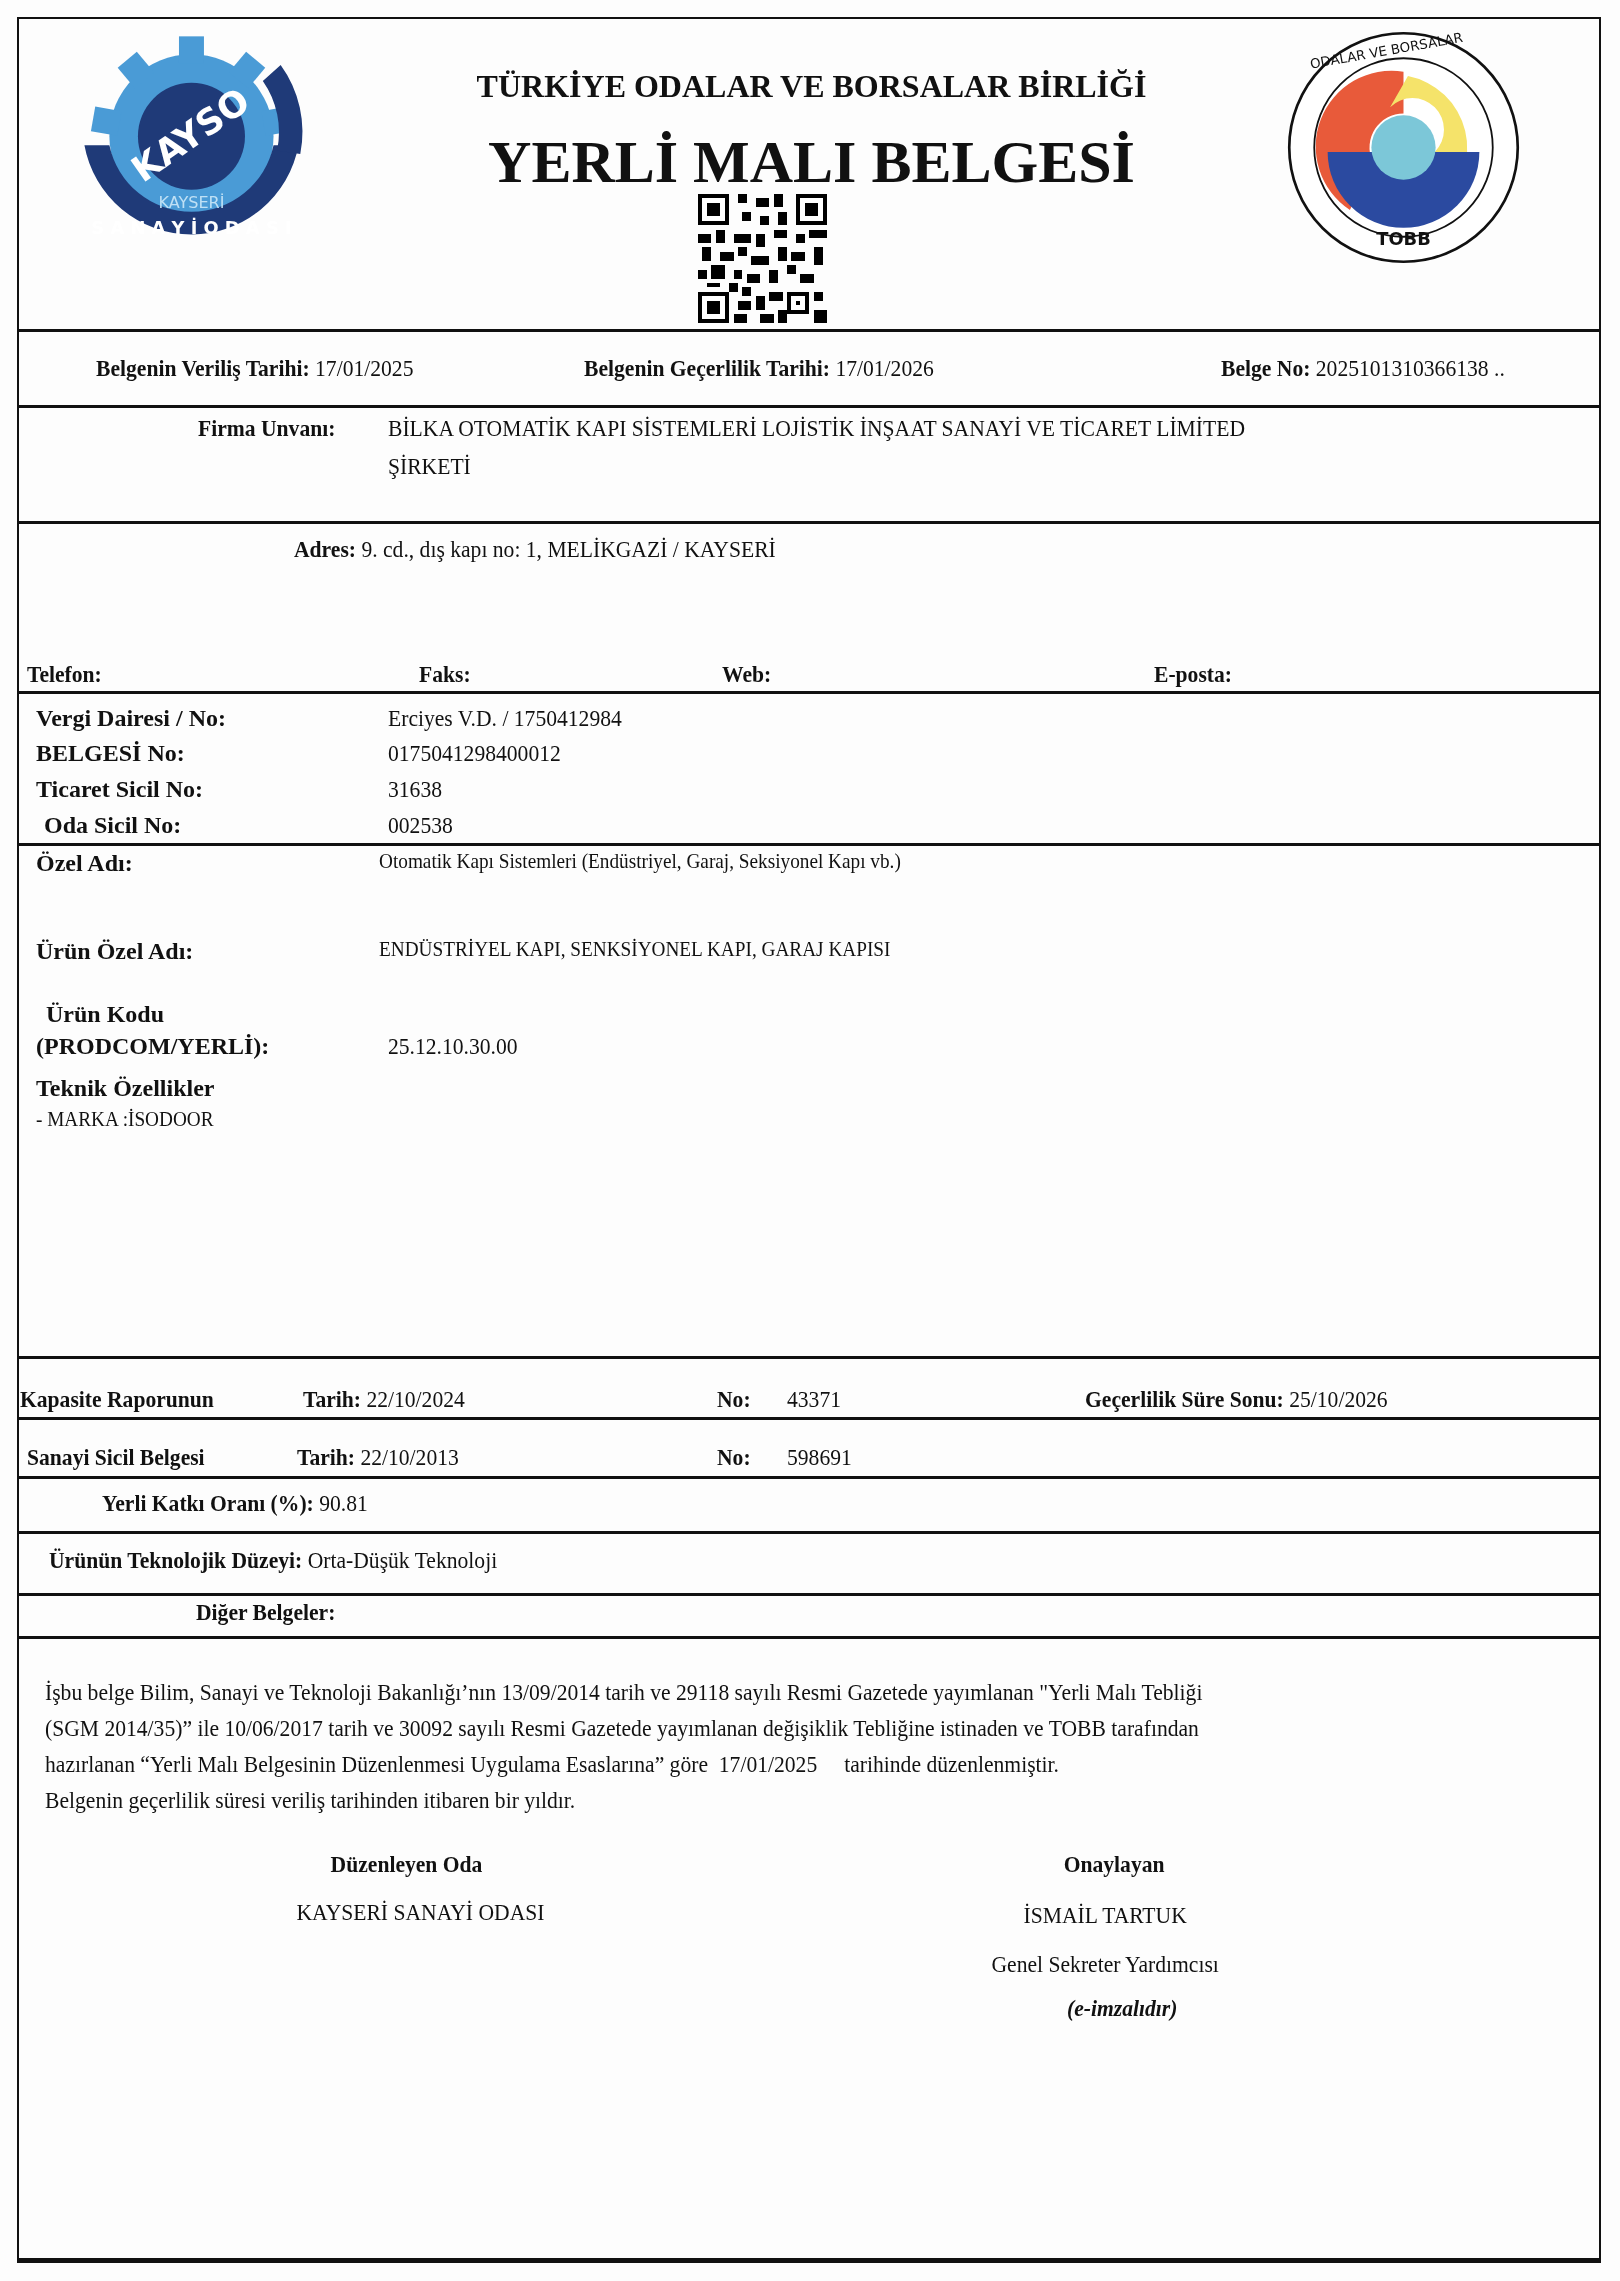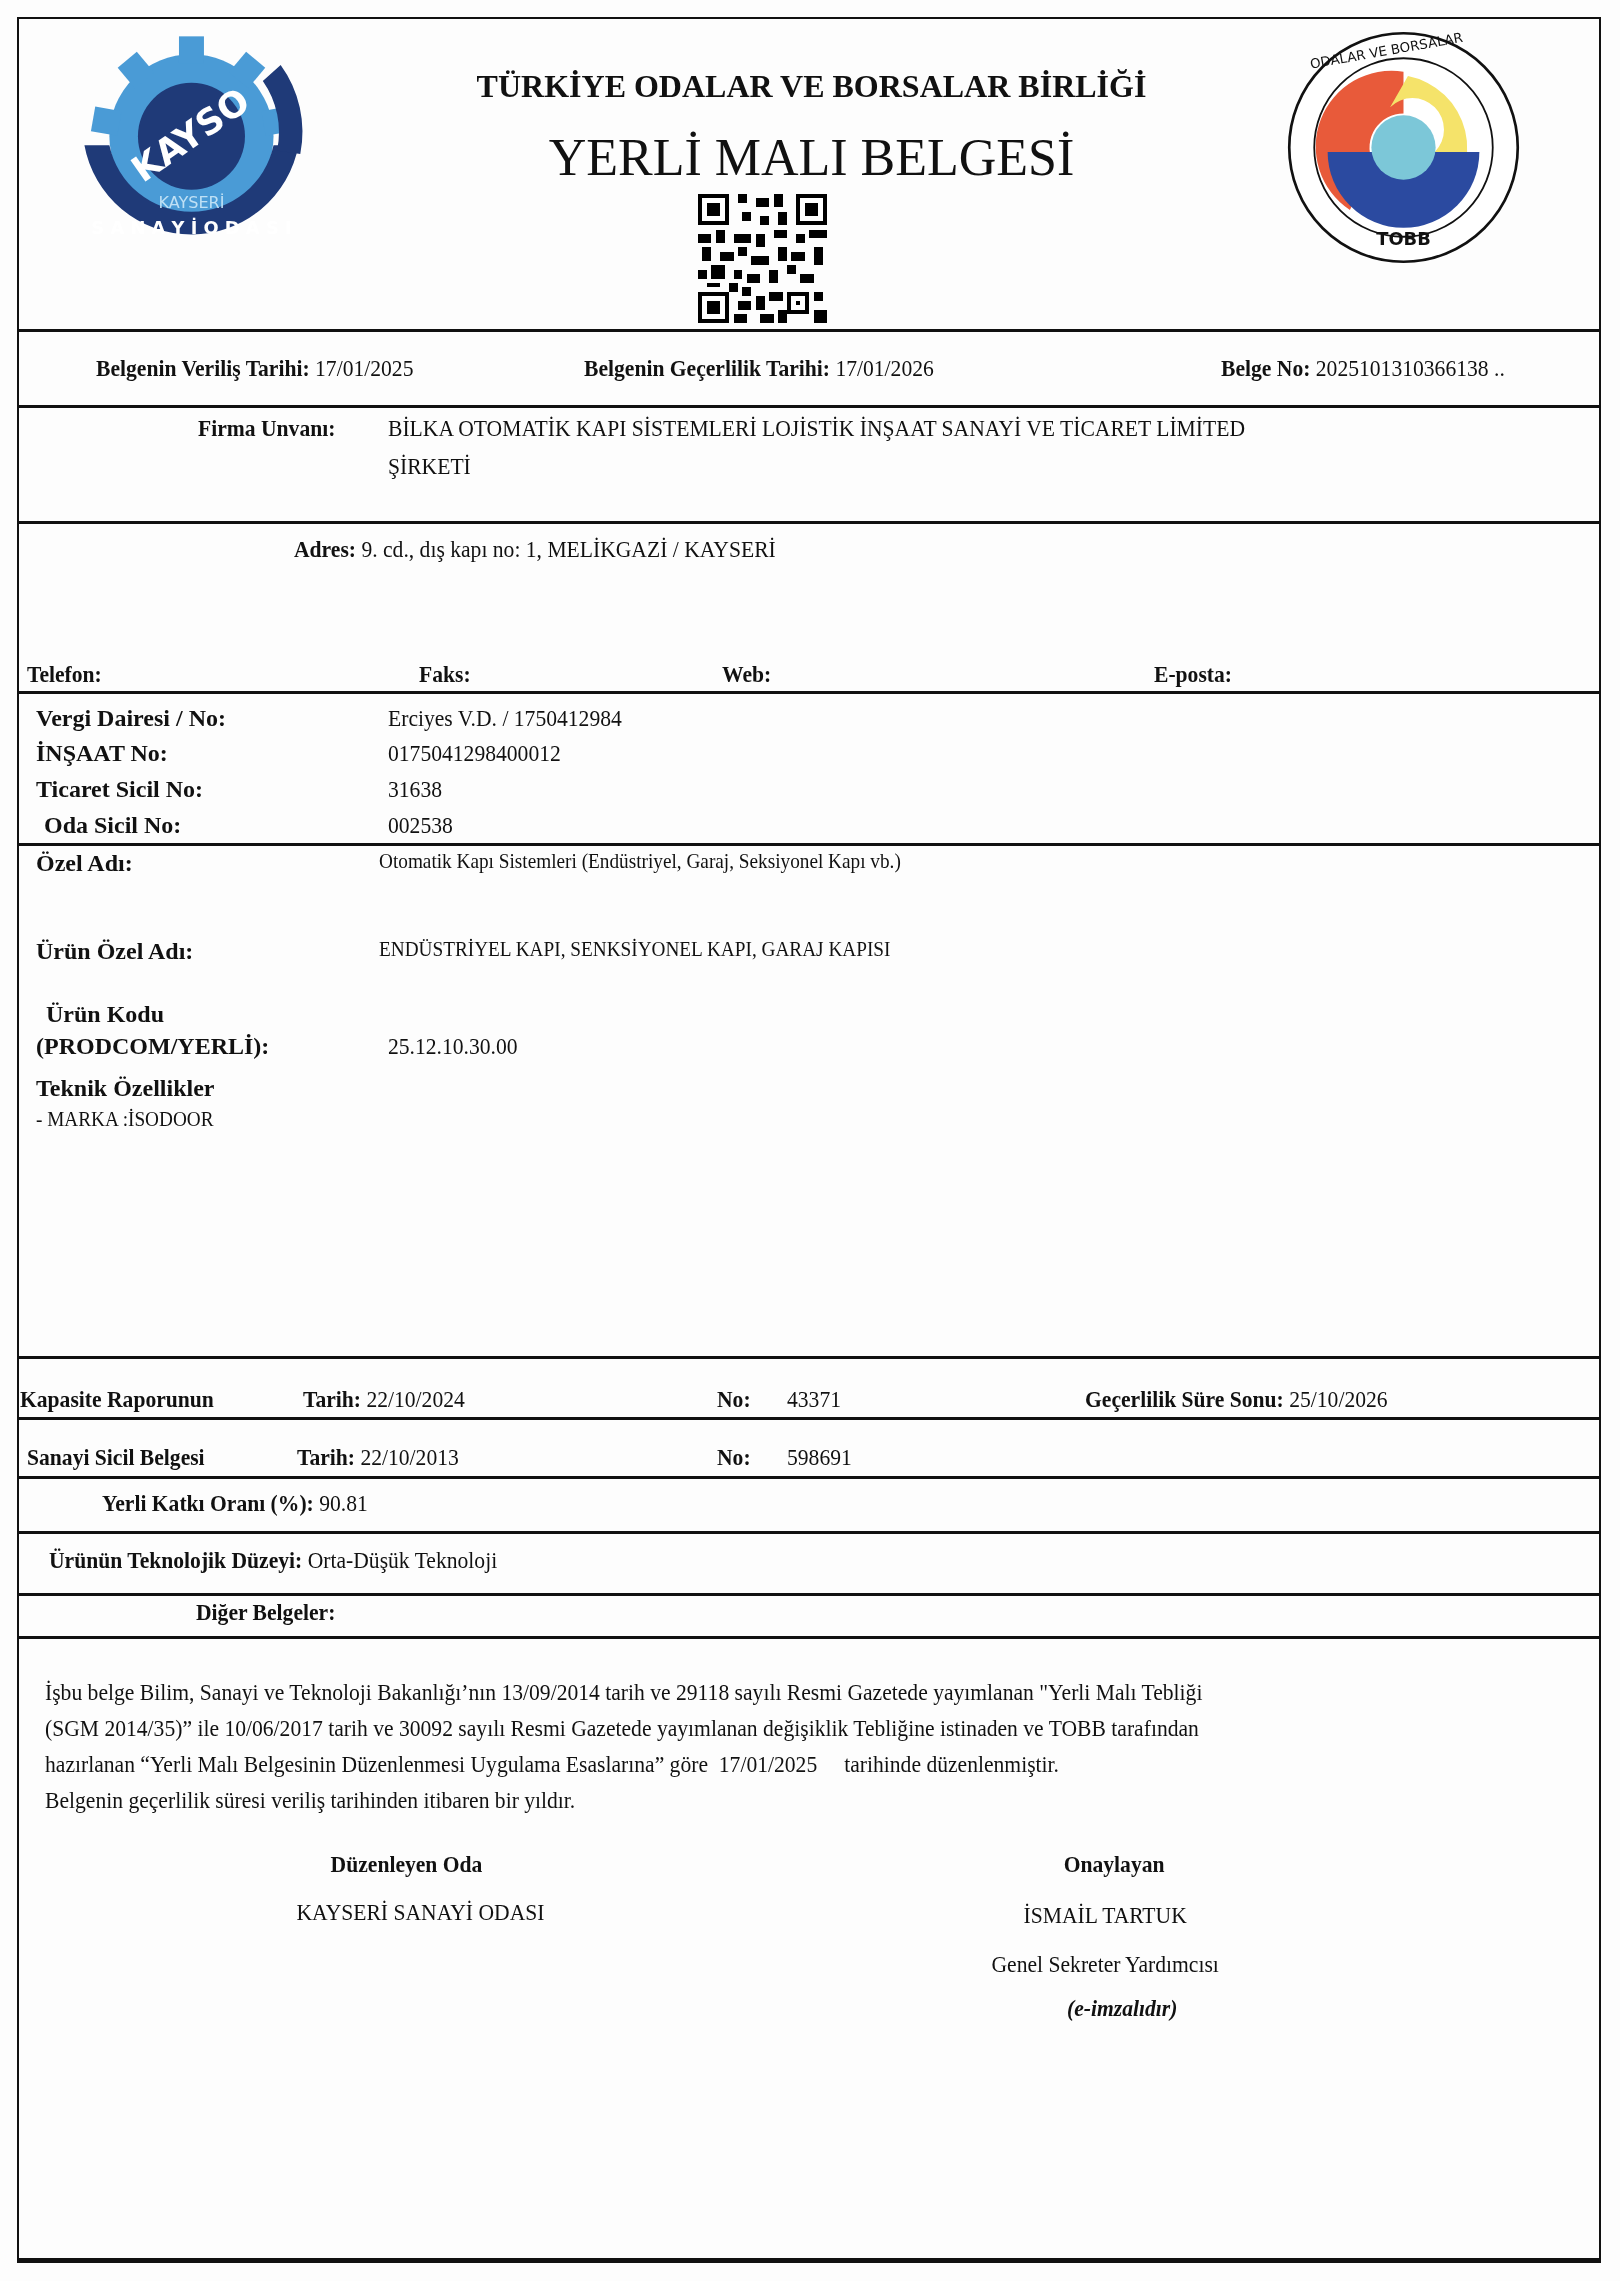--- a/index.html
+++ b/index.html
@@ -7,21 +7,21 @@
          font-family:"Liberation Serif","DejaVu Serif",serif; color:#111; }
   .frame { position:absolute; left:17px; top:17px; width:1584px; height:2246px;
            border:2.7px solid #111; box-sizing:border-box; border-bottom-width:5.3px; }
   .hline { position:absolute; left:17px; width:1584px; height:0; border-top:3.6px solid #111; }
   .t { position:absolute; white-space:nowrap; font-size:24px; line-height:1; }
   .b { font-weight:bold; }
   .r { text-align:left; }
   .c { text-align:center; }
   .cond { transform:scaleX(0.9); transform-origin:left center; }
   .title1 { font-size:32px; font-weight:bold; }
-  .title2 { font-size:52px; font-weight:normal; }
+  .title2 { font-size:60px; font-weight:bold; }
   .para { position:absolute; left:45px; top:1674px; width:1515px; font-size:24px; line-height:36px; }
   .para .ln { display:block; white-space:nowrap; }
 </style>
 </head>
 <body>
 
 <div class="frame"></div>
 
 <div style="position:absolute;left:62px;top:31px;width:250px;height:223px;">
   <svg width="250" height="223" viewBox="0 0 280 250">
@@ -147,21 +147,21 @@
 <div class="t b cond" style="left:27px;top:662px;">Telefon:</div>
 <div class="t b cond" style="left:419px;top:662px;">Faks:</div>
 <div class="t b cond" style="left:722px;top:662px;">Web:</div>
 <div class="t b cond" style="left:1154px;top:662px;">E-posta:</div>
 
 <div class="hline" style="top:691px;"></div>
 
 <div>
   <div class="t b r" style="left:36px;top:706px;width:339px;">Vergi Dairesi / No:</div>
   <div class="t cond" style="left:388px;top:706px;">Erciyes V.D. / 1750412984</div>
-  <div class="t b r" style="left:36px;top:741px;width:339px;">İNŞAAT No:</div>
+  <div class="t b r" style="left:36px;top:741px;width:339px;">BELGESİ No:</div>
   <div class="t cond" style="left:388px;top:741px;">0175041298400012</div>
   <div class="t b r" style="left:36px;top:777px;width:339px;">Ticaret Sicil No:</div>
   <div class="t cond" style="left:388px;top:777px;">31638</div>
   <div class="t b r" style="left:44px;top:813px;width:339px;">Oda Sicil No:</div>
   <div class="t cond" style="left:388px;top:813px;">002538</div>
 </div>
 
 <div class="hline" style="top:843px;"></div>
 
 <div class="t b r" style="left:36px;top:851px;width:339px;">Özel Adı:</div>

